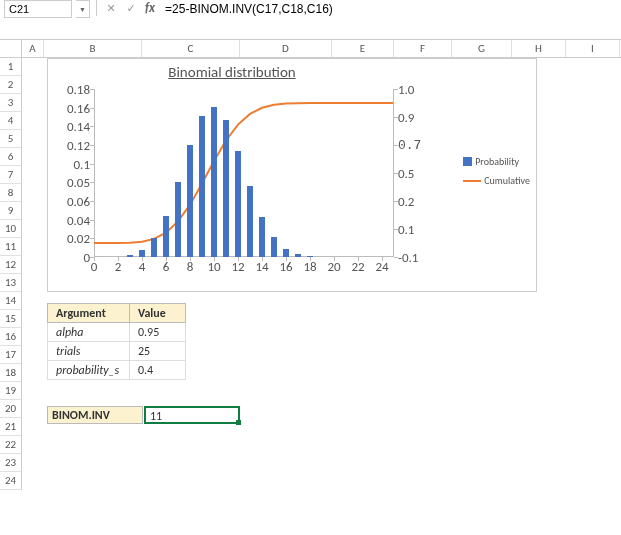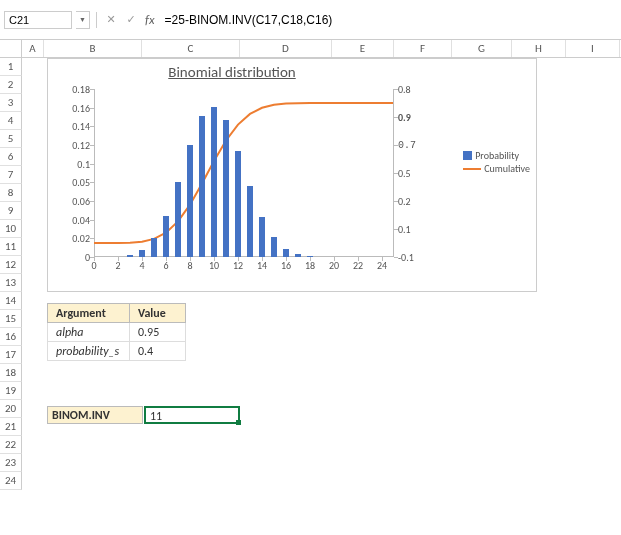--- a/index.html
+++ b/index.html
@@ -9,21 +9,21 @@
     font-size: 12px;
     background: #fff;
     color: #333;
     width: 621px;
     height: 535px;
     overflow: hidden;
     position: relative;
   }
   .formula-bar {
     display: flex;
-    align-items: center;
+    align-items: flex-start;
     height: 40px;
     border-bottom: 1px solid #ccc;
     background: #fff;
     padding: 0 4px;
     gap: 4px;
   }
   .namebox {
     width: 68px;
     height: 18px;
     border: 1px solid #ccc;
@@ -38,21 +38,21 @@
     border-left: none;
     font-size: 7px; color: #666;
   }
   .fb-sep { width: 1px; height: 16px; background: #ccc; margin: 0 2px; }
   .fb-btn {
     width: 16px; height: 16px;
     display: flex; align-items: center; justify-content: center;
     color: #999;
     font-size: 11px;
   }
-  .fx-label { font-style: italic; font-size: 13px; color: #666; margin: 12px 2px; }
+  .fx-label { font-style: italic; font-size: 13px; color: #666; margin: 0 2px; font-weight: bold; }
   .formula-input {
     flex: 1;
     border: none;
     font-size: 12px;
     padding: 2px 4px;
     background: #fff;
   }
 
   .col-headers {
     display: flex;
@@ -105,42 +105,42 @@
   .plot-area::before, .plot-area::after {
     content:'';
     position:absolute;
     background:#bbb;
   }
   .plot-area::before { left:0; top:0; bottom:10px; width:1px; } 
   .plot-area::after  { right:0; top:0; bottom:10px; width:1px; } 
   .axis-bottom { position:absolute; left:0; right:0; height:1px; background:#bbb; bottom:10px; }
   .ytick-l, .ytick-r, .xtick {
     position: absolute;
-    font-size: 10px; color: #555;
+    font-size: 13px; color: #555;
   }
   .ytick-l { right: 304px; transform: translateY(-50%); text-align: right; }
   .ytick-r { left: 304px; transform: translateY(-50%); }
   .xtick { top: 170px; transform: translateX(-50%); }
   .tml { position:absolute; width:4px; height:1px; background:#bbb; left:-4px; }
   .tmr { position:absolute; width:4px; height:1px; background:#bbb; right:-4px; }
   .tmb { position:absolute; width:1px; height:4px; background:#bbb; bottom:6px; }
   .bar {
     position: absolute;
     bottom: 10px;
     width: 6px;
     background: #4472C4;
     transform: translateX(-50%);
   }
   .cumline { position: absolute; left: 0; top: 0; width: 300px; height: 178px; overflow: visible; }
   .legend {
     position: absolute;
     right: 6px; top: 90px;
     font-size: 10px; color: #555;
   }
-  .legend-row { display: flex; align-items: center; gap: 3px; margin: 0 0; }
+  .legend-row { display: flex; align-items: center; gap: 3px; margin: 6px 0; }
   .leg-sw-bar { width: 9px; height: 9px; background: #4472C4; }
   .leg-sw-line { width: 18px; height: 2px; background: #ED7D31; }
 
   .tbl1 {
     position: absolute;
     left: 25px; top: 245px;
     border-collapse: collapse;
     font-size: 12px;
   }
   .tbl1 th {
@@ -276,23 +276,23 @@
           <div class="ytick-r" style="top: 168px;">-0.1</div>
           <div class="tmr" style="top: 168px;"></div>
           <div class="ytick-r" style="top: 140px;">0.1</div>
           <div class="tmr" style="top: 140px;"></div>
           <div class="ytick-r" style="top: 112px;">0.2</div>
           <div class="tmr" style="top: 112px;"></div>
           <div class="ytick-r" style="top: 84px;">0.5</div>
           <div class="tmr" style="top: 84px;"></div>
           <div class="ytick-r" style="top: 56px; font-family: Liberation Mono, monospace;">0.7</div>
           <div class="tmr" style="top: 56px;"></div>
-          <div class="ytick-r" style="top: 28px; font-weight: bold;">0.9</div>
+          <div class="ytick-r" style="top: 28px;">0.9</div>
           <div class="tmr" style="top: 28px;"></div>
-          <div class="ytick-r" style="top: 0px;">0.8</div>
+          <div class="ytick-r" style="top: 0px;">1.0</div>
           <div class="tmr" style="top: 0px;"></div>
           <div class="xtick" style="left: 0px;">0</div>
           <div class="tmb" style="left: 0px;"></div>
           <div class="xtick" style="left: 24px;">2</div>
           <div class="tmb" style="left: 24px;"></div>
           <div class="xtick" style="left: 48px;">4</div>
           <div class="tmb" style="left: 48px;"></div>
           <div class="xtick" style="left: 72px;">6</div>
           <div class="tmb" style="left: 72px;"></div>
           <div class="xtick" style="left: 96px;">8</div>
@@ -346,20 +346,24 @@
       <tbody>
           <tr>
         <th>Argument</th>
         <th>Value</th>
       </tr>
       <tr>
         <td class="arg">alpha</td>
         <td class="val">0.95</td>
       </tr>
       <tr>
+        <td class="arg">trials</td>
+        <td class="val">25</td>
+      </tr>
+      <tr>
         <td class="arg">probability_s</td>
         <td class="val">0.4</td>
       </tr>
     </tbody>
       </table>
 
     <div class="binom-label">BINOM.INV</div>
     <div class="active-cell">
       <span>11</span>
       <div class="fill-handle"></div>

